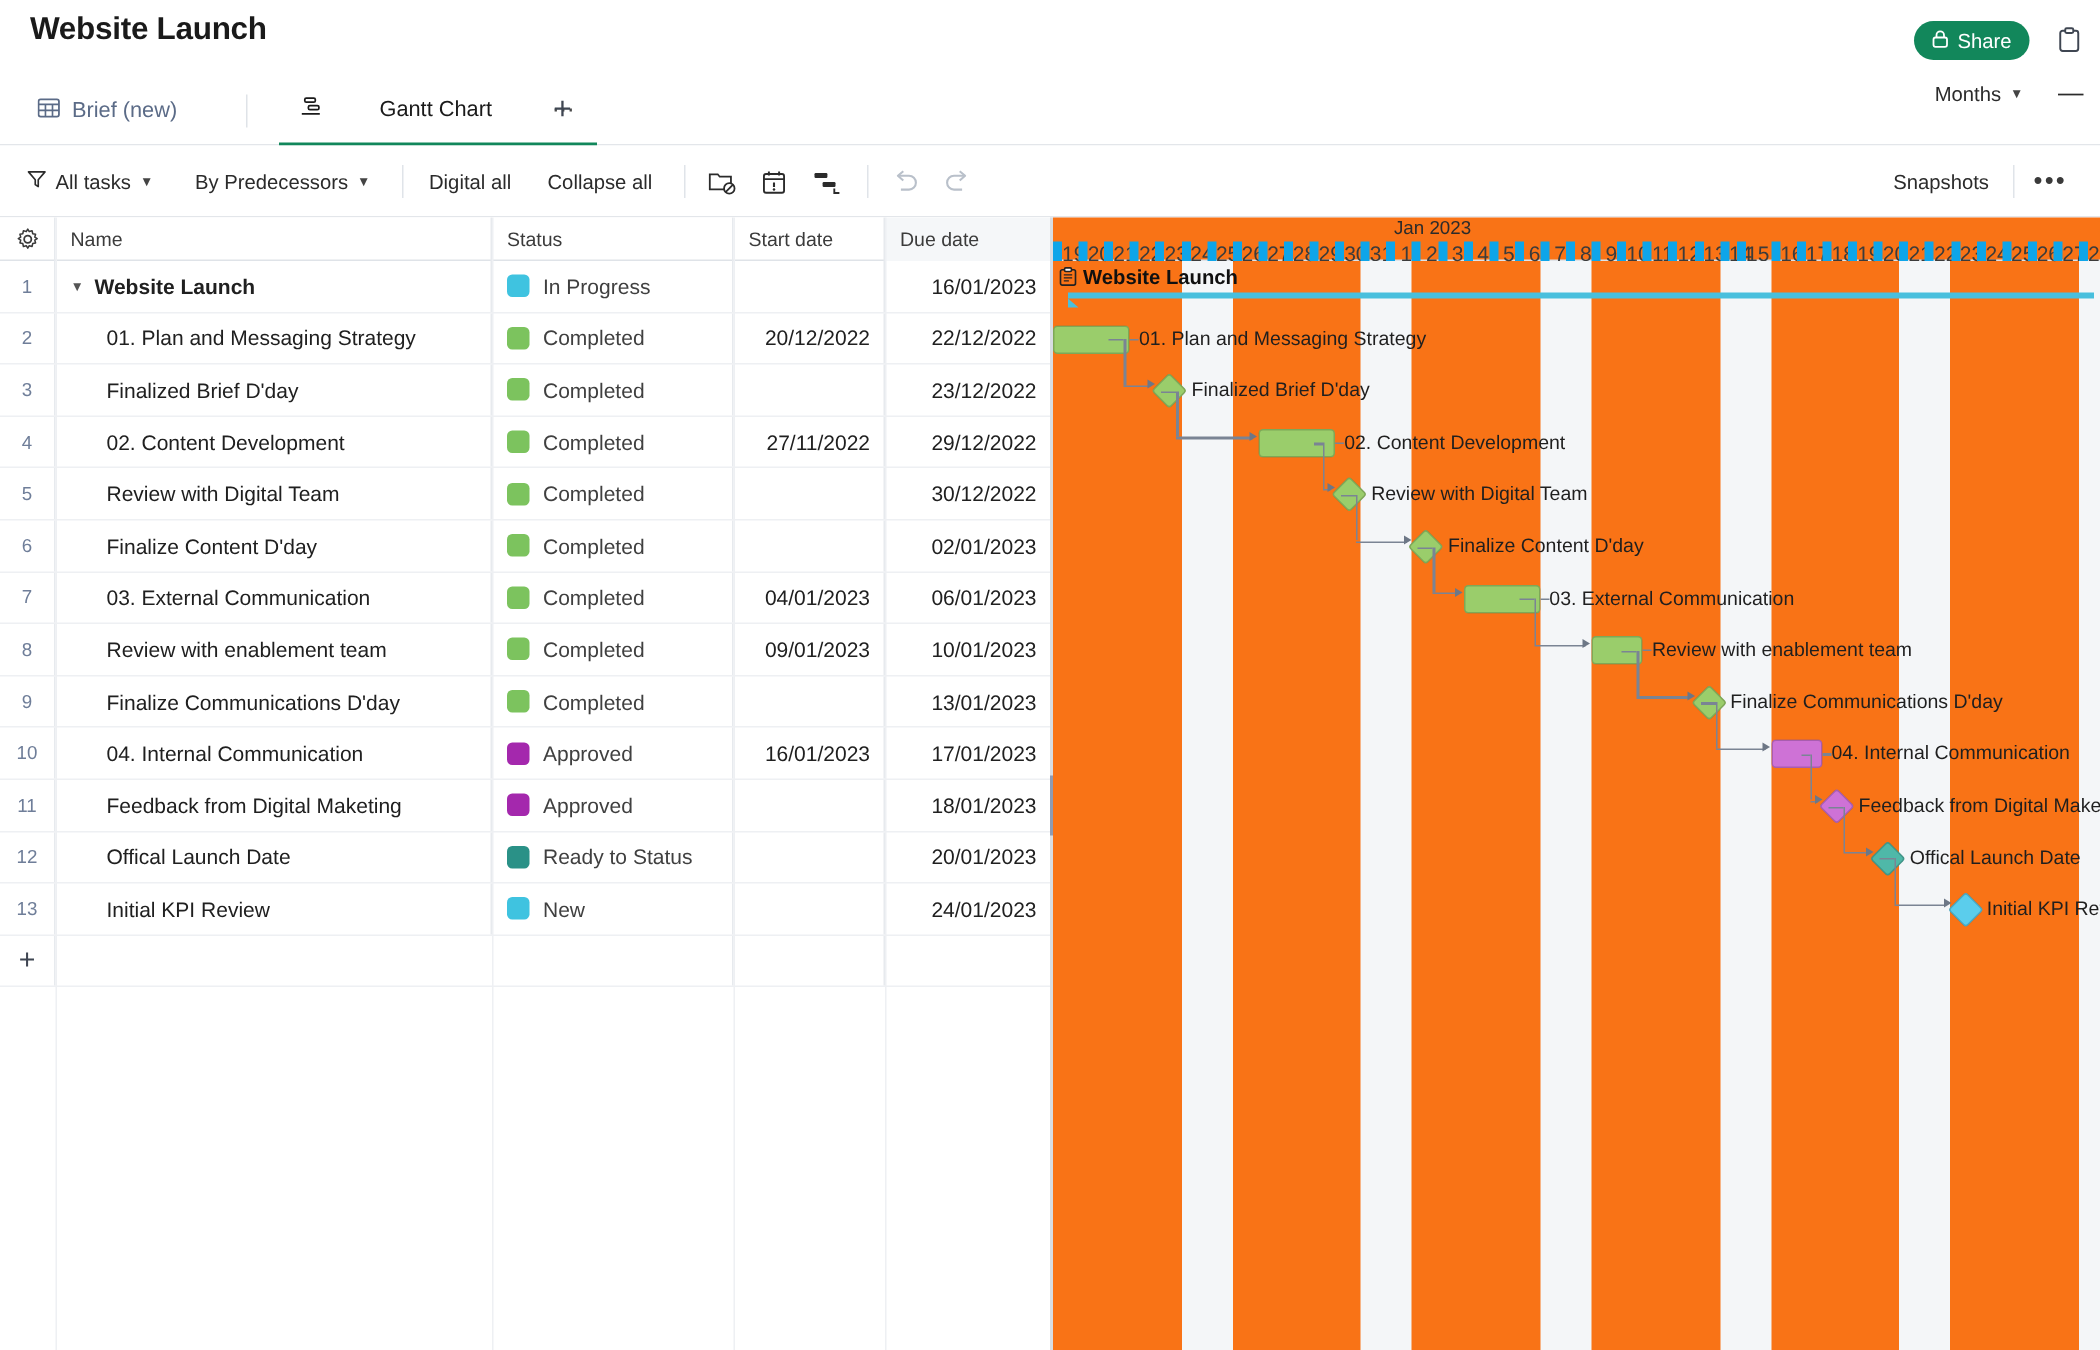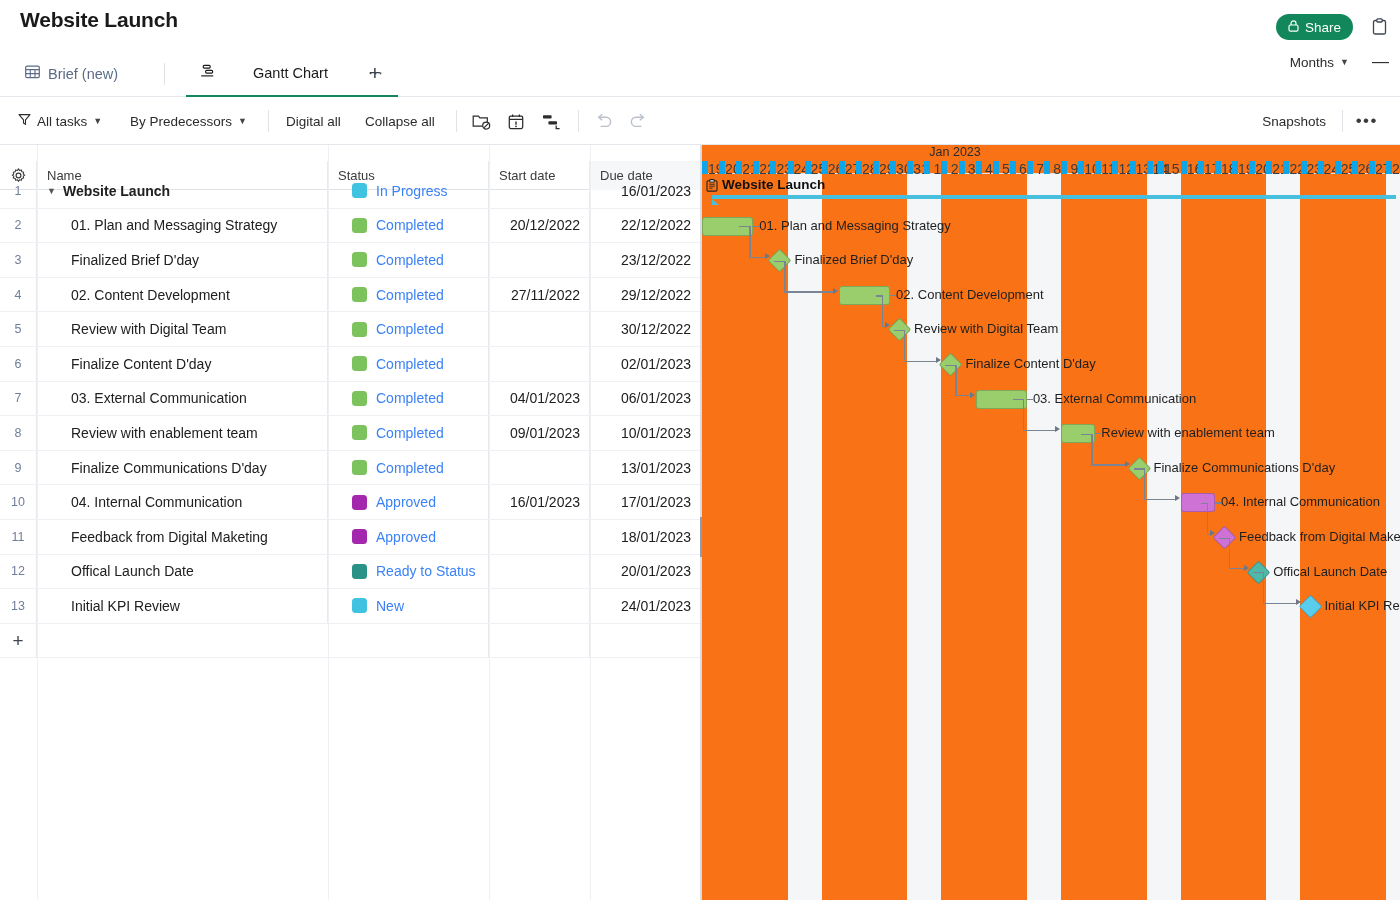--- a/index.html
+++ b/index.html
@@ -79,21 +79,21 @@
   }
   .tb-more {
     position: absolute; right: 22px; top: 0; height: 48px;
     display: flex; align-items: center; font-size: 17px;
     letter-spacing: 1.5px; color:#3a3a3a; cursor: pointer;
   }
 
   
   .grid { position: absolute; left: 0; top: 145px; width: 701px; height: 755px; background:#fff; }
   .grid-head {
-    position: absolute; left: 0; top: 16px; width: 701px; height: 29px;
+    position: absolute; left: 0; top: 0; width: 701px; height: 29px;
     border-bottom: 1px solid #dfe3e8; background: #fff; padding-left: 45px;
   }
   .gear-cell {
     position:absolute; left:0; top:0; width:37px; height:29px;
     display:flex; align-items:center; justify-content:center; cursor:pointer;
     border-right: 1px solid #e7eaee;
   }
   .hcell {
     position: absolute; top: 0; height: 29px; display: flex; align-items: center;
     padding-left: 10px; font-size: 13px; color: #3b3b3b;
@@ -109,22 +109,22 @@
     display: flex; align-items: center; justify-content: center;
     font-size: 12.5px; color: #6f7e99; border-right: 1px solid #e7eaee;
   }
   .c-name {
     position: absolute; left: 37px; top: 0; width: 291px; height: 100%;
     display: flex; align-items: center; font-size: 14px; color:#202020;
     border-right: 1px solid #e7eaee; overflow: hidden; white-space: nowrap;
   }
   .c-status {
     position: absolute; left: 328px; top: 0; width: 161px; height: 100%;
-    display: flex; align-items: center; gap: 9px; padding-left: 24px;
-    font-size: 14px; color:#3b82f6; border-right: 1px solid #e7eaee;
+    display: flex; align-items: center; gap: 9px; padding-left: 10px;
+    font-size: 14px; color:#404040; border-right: 1px solid #e7eaee;
   }
   .c-start {
     position: absolute; left: 489px; top: 0; width: 101px; height: 100%;
     display: flex; align-items: center; justify-content: flex-end; padding-right: 9px;
     font-size: 14px; color:#202020; border-right: 1px solid #e7eaee;
   }
   .c-due {
     position: absolute; left: 590px; top: 0; width: 111px; height: 100%;
     display: flex; align-items: center; justify-content: flex-end; padding-right: 9px;
     font-size: 14px; color:#202020; border-right: 1px solid #e7eaee;

